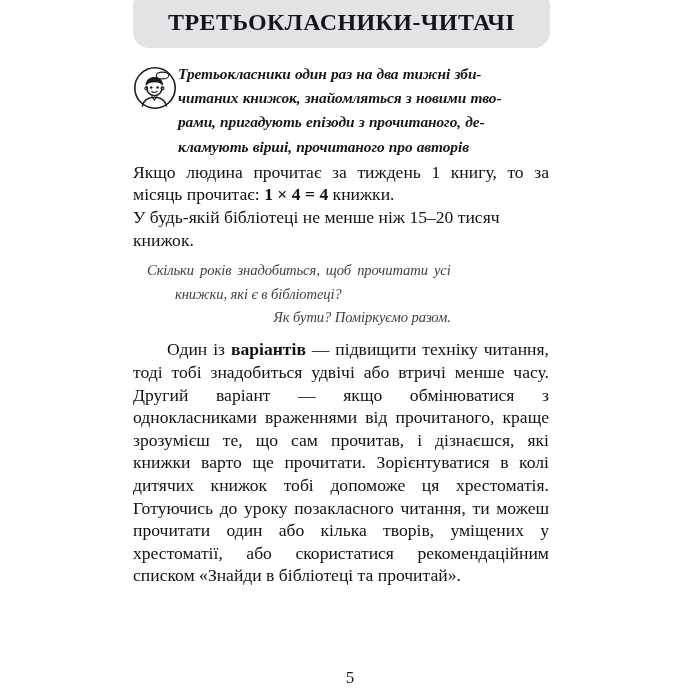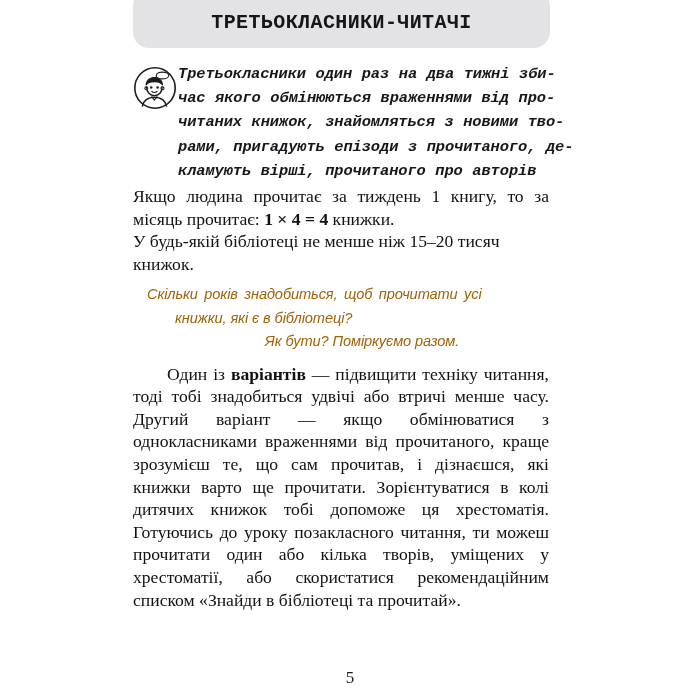--- a/index.html
+++ b/index.html
@@ -31,23 +31,23 @@
     width: 417px;
     height: 58px;
     background: #e3e3e5;
     border-radius: 16px;
     display: flex;
     align-items: center;
     justify-content: center;
     box-sizing: border-box;
   }
   .title-banner .title-text {
-    font-family: Liberation Mono, monospace;
+    font-family: Liberation Serif, serif;
     font-weight: bold;
-    font-size: 20px;
+    font-size: 24px;
     letter-spacing: 0.4px;
     color: #15161a;
     white-space: nowrap;
     padding-top: 6px;
     text-align: center;
   }
 
   
   .content {
     position: absolute;
@@ -64,21 +64,21 @@
   .icon-thinker {
     position: absolute;
     left: 0px;
     top: 4px;
     width: 44px;
     height: 44px;
   }
   .icon-thinker svg { display: block; }
 
   .intro-text {
-    font-family: Liberation Mono, monospace;
+    font-family: Liberation Serif, serif;
     font-style: italic;
     font-weight: bold;
     font-size: 15.4px;
     line-height: 24.2px;
     color: #16171b;
     text-align: justify;
     text-align-last: left;
     margin: 0;
     padding-left: 45px;
     letter-spacing: -0.1px;
@@ -99,25 +99,25 @@
   .calc-block { margin-top: 2px; }
   .calc-block .ln { display: block; white-space: nowrap; }
   .calc-block .ln.wrapline { white-space: normal; }
   .calc-block b { font-weight: bold; }
 
   .lib-note { margin-top: 0px; }
   .lib-note .ln { display: block; white-space: nowrap; }
 
   
   .question-block {
-    font-family: Liberation Sans, sans-serif;
+    font-family: Liberation Serif, serif;
     font-style: italic;
     font-size: 14.6px;
     line-height: 23.4px;
-    color: #a16207;
+    color: #404040;
     margin-top: 8px;
     letter-spacing: -0.1px;
   }
   .question-block .ln { display: block; white-space: nowrap; }
   .q-l1 { padding-left: 14px; word-spacing: 2.5px; }
   .q-l2 { padding-left: 42px; }
   .q-l3 { padding-left: 42px; margin-top: 0px; text-align: center; }
 
   
   .final-para {
@@ -169,21 +169,20 @@
           <circle cx="24.6" cy="21.5" r="1.25" fill="#1c1c1c"></circle>
 
           <path d="M18.8 25.4 C20.2 26.8 22.6 26.8 24.0 25.4" fill="none" stroke="#1c1c1c" stroke-width="1.2" stroke-linecap="round"></path>
 
           <path d="M9.2 40.6 C10.4 34.6 14.6 31.2 21.4 31.2 C28.2 31.2 32.4 34.6 33.6 40.6" fill="none" stroke="#1c1c1c" stroke-width="1.5"></path>
           <path d="M18.6 30.4 L21.4 34.0 L24.2 30.4" fill="none" stroke="#1c1c1c" stroke-width="1.2"></path>
         </svg>
       </span>
       <p class="intro-text">
         <span class="ln">Третьокласники один раз на два тижні зби-</span>
-        <span class="ln">час якого обмінюються враженнями від про-</span>
         <span class="ln">читаних книжок, знайомляться з новими тво-</span>
         <span class="ln">рами, пригадують епізоди з прочитаного, де-</span>
         <span class="ln">кламують вірші, прочитаного про авторів</span>
       </p>
     </div>
 
     <div class="body-text calc-block">
       <span class="ln wrapline"><span>Якщо людина прочитає за тиждень 1 книгу, то за</span> <span>місяць прочитає: </span><b>1 × 4 = 4</b><span> книжки.</span></span>
     </div>
 

